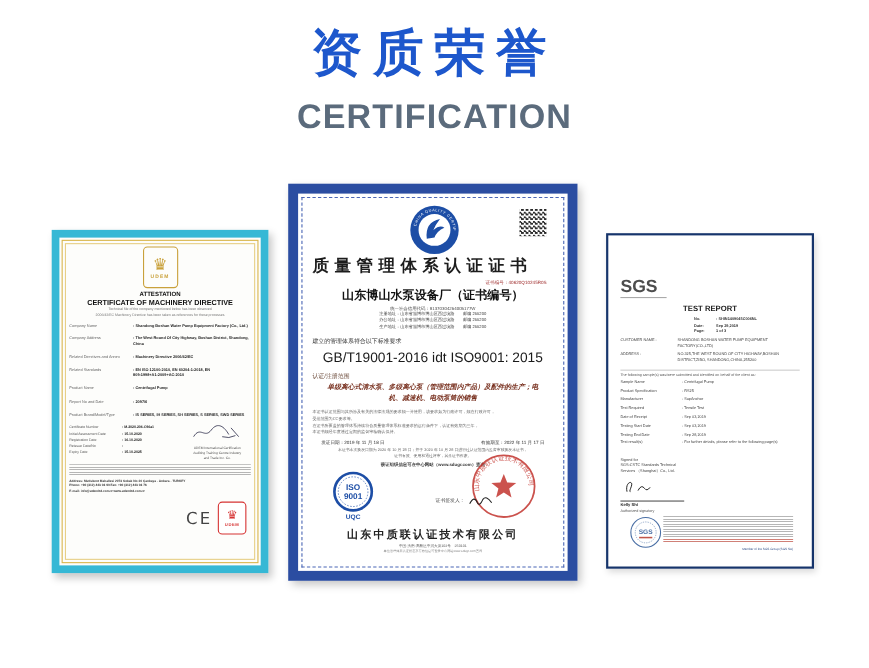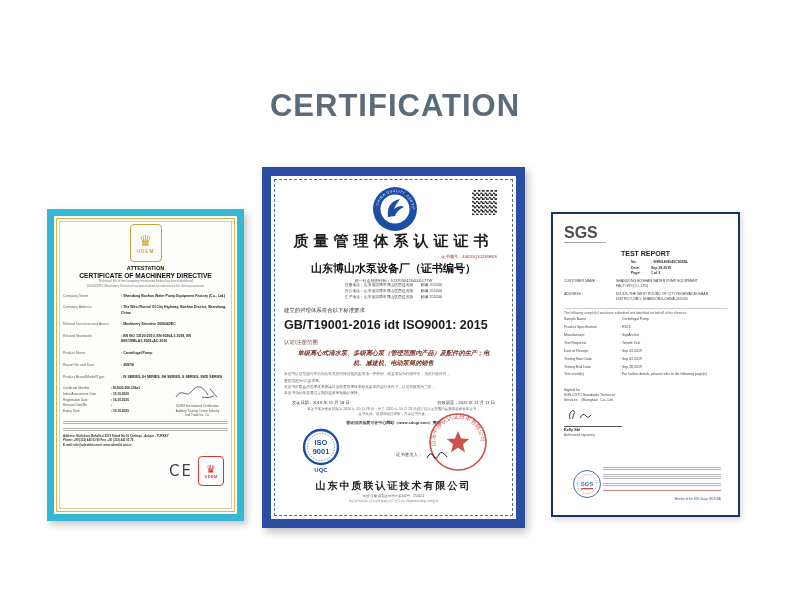--- a/index.html
+++ b/index.html
@@ -51,43 +51,43 @@
   .udem-red .crown{font-size:11px;line-height:11px;}
   .udem-red .lbl{font-size:3.8px;font-weight:700;letter-spacing:.5px;}
 
   
   .cert-mid{position:absolute;left:262px;top:167px;width:245px;height:343px;
     background:#fff;border:9px solid #2b4da1;box-shadow:3px 4px 8px rgba(0,0,0,.25);}
   .mid-dash{position:absolute;inset:3px;border:1.5px dashed #4a66b5;pointer-events:none;}
   .mc-content{position:absolute;inset:8px 13px;}
   .mc-qr{position:absolute;right:6px;top:6px;width:25px;height:25px;
     background:conic-gradient(#2b2b2b 25%,#fff 0 50%,#2b2b2b 0 75%,#fff 0) 0 0/4.2px 4.2px;outline:2px solid #fff;}
-  .mc-title{margin-top:48px;text-align:center;font-size:15px;font-weight:700;letter-spacing:5px;color:#1c1c1c;}
+  .mc-title{margin-top:48px;text-align:left;font-size:15px;font-weight:700;letter-spacing:5px;color:#1c1c1c;}
   .mc-certno{text-align:right;font-size:4.2px;color:#a03030;margin:3px 6px 0 0;}
   .mc-company{text-align:center;font-size:11px;font-weight:700;color:#111;margin-top:2px;}
   .mc-code{text-align:center;font-size:4px;color:#444;margin-top:2px;}
   .mc-addr{text-align:center;font-size:3.8px;color:#444;line-height:1.55;}
   .mc-intro{font-size:5.4px;color:#333;margin-top:6px;}
-  .mc-std{text-align:left;font-size:12.5px;font-weight:700;color:#1a1a1a;margin-top:4px;}
+  .mc-std{text-align:center;font-size:12.5px;font-weight:400;color:#1a1a1a;margin-top:4px;}
   .mc-scopelbl{font-size:5.4px;color:#6b4a3a;margin-top:7px;}
   .mc-scope{text-align:center;font-size:6.2px;font-weight:700;font-style:italic;color:#7a3322;line-height:1.6;margin-top:2px;}
   .mc-notes{font-size:3.7px;color:#666;line-height:1.7;margin-top:4px;}
   .mc-dates{display:flex;justify-content:space-between;font-size:4.2px;color:#333;margin:3px 8px 0;}
   .mc-reissue{text-align:center;font-size:3.5px;color:#666;line-height:1.6;margin-top:2px;}
   .mc-query{text-align:center;font-size:4px;color:#333;font-weight:700;margin-top:2px;}
   .mc-bottom{position:relative;height:52px;margin-top:2px;}
   .mc-signer{position:absolute;left:112px;top:22px;font-size:4.4px;color:#444;display:flex;align-items:center;gap:2px;}
   .mc-issuer{text-align:center;font-size:10px;font-weight:700;letter-spacing:2px;color:#222;}
   .mc-issaddr{text-align:center;font-size:3.3px;color:#555;margin-top:1px;}
   .mc-issnote{text-align:center;font-size:2.9px;color:#888;margin-top:1px;}
 
   
   .cert-right{position:absolute;left:551px;top:212px;width:185px;height:301px;
     background:#fff;border:2px solid #16346b;box-shadow:2px 3px 6px rgba(0,0,0,.15);}
-  .rc-content{position:absolute;inset:10px 11px;}
+  .rc-content{position:absolute;inset:10px 11px;margin-top:28px;}
   .rc-logo{font-size:16px;font-weight:700;color:#4d4d4d;letter-spacing:0;
     border-bottom:1px solid #aaa;display:inline-block;padding-right:8px;}
   .rc-title{text-align:center;font-size:7px;font-weight:700;color:#222;margin-top:7px;}
   .rc-meta{width:96px;margin-left:auto;margin-top:3px;}
   .rc-mrow{display:flex;font-size:3.5px;color:#333;line-height:1.6;}
   .rc-mrow .fl{width:20px;font-weight:700;flex:none;}
   .rc-mrow .fv{flex:1;font-weight:700;}
   .rc-crow{display:flex;font-size:3.5px;color:#444;margin-top:2px;}
   .rc-crow .fl{width:52px;flex:none;}
   .rc-crow .fv{flex:1;line-height:1.55;}
@@ -103,20 +103,21 @@
   .rc-fine{position:absolute;right:0;top:0;width:118px;height:22px;}
   .rc-finered{position:absolute;right:0;top:23px;width:118px;height:3px;
     background:repeating-linear-gradient(to bottom,#c0564a 0,#c0564a .6px,transparent .6px,transparent 1.8px);opacity:.75;}
   .rc-footer{position:absolute;right:0;bottom:0;font-size:2.8px;color:#33518a;}
 </style>
 </head>
 <body>
 
 <div id="canvas">
 
+  <div class="hdr-title">资质荣誉</div>
   <div class="hdr-sub">CERTIFICATION</div>
 
   <div class="cert-left">
     <div class="goldframe"></div>
     <div class="goldframe2"></div>
     <div class="lc-content">
       <div class="lc-logo">
         <span class="crown">♛</span>
         <span class="lbl">UDEM</span>
       </div>

